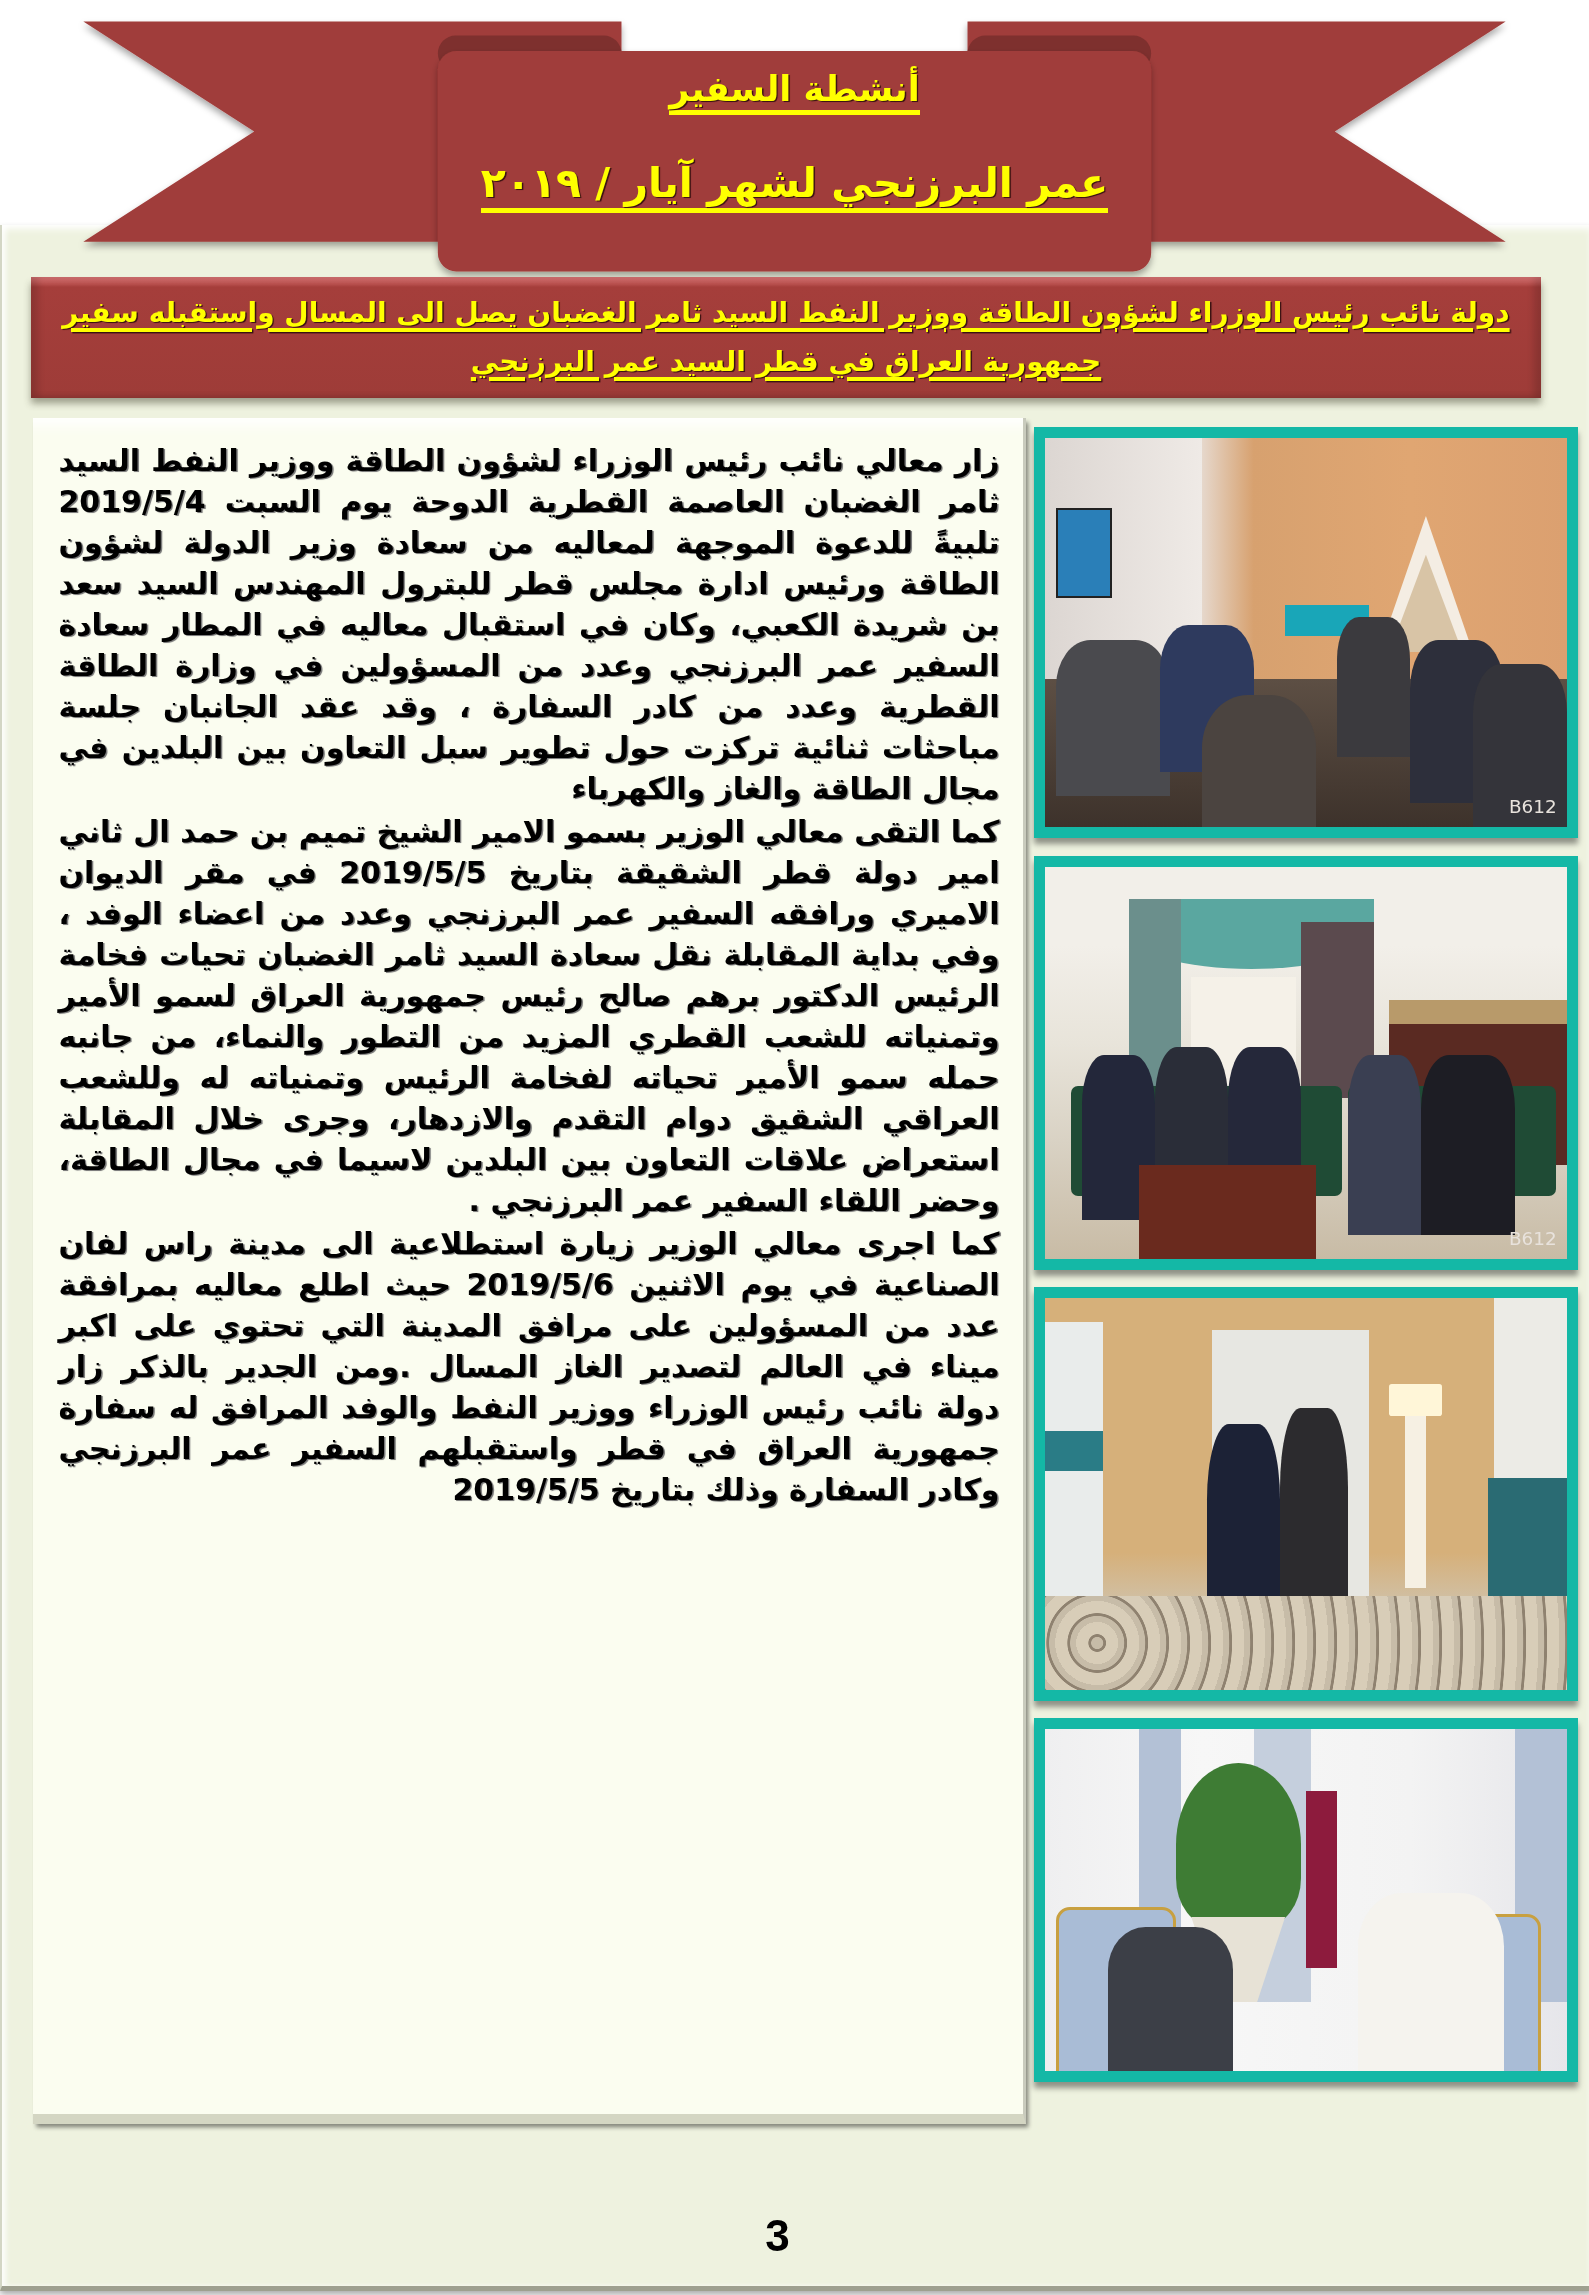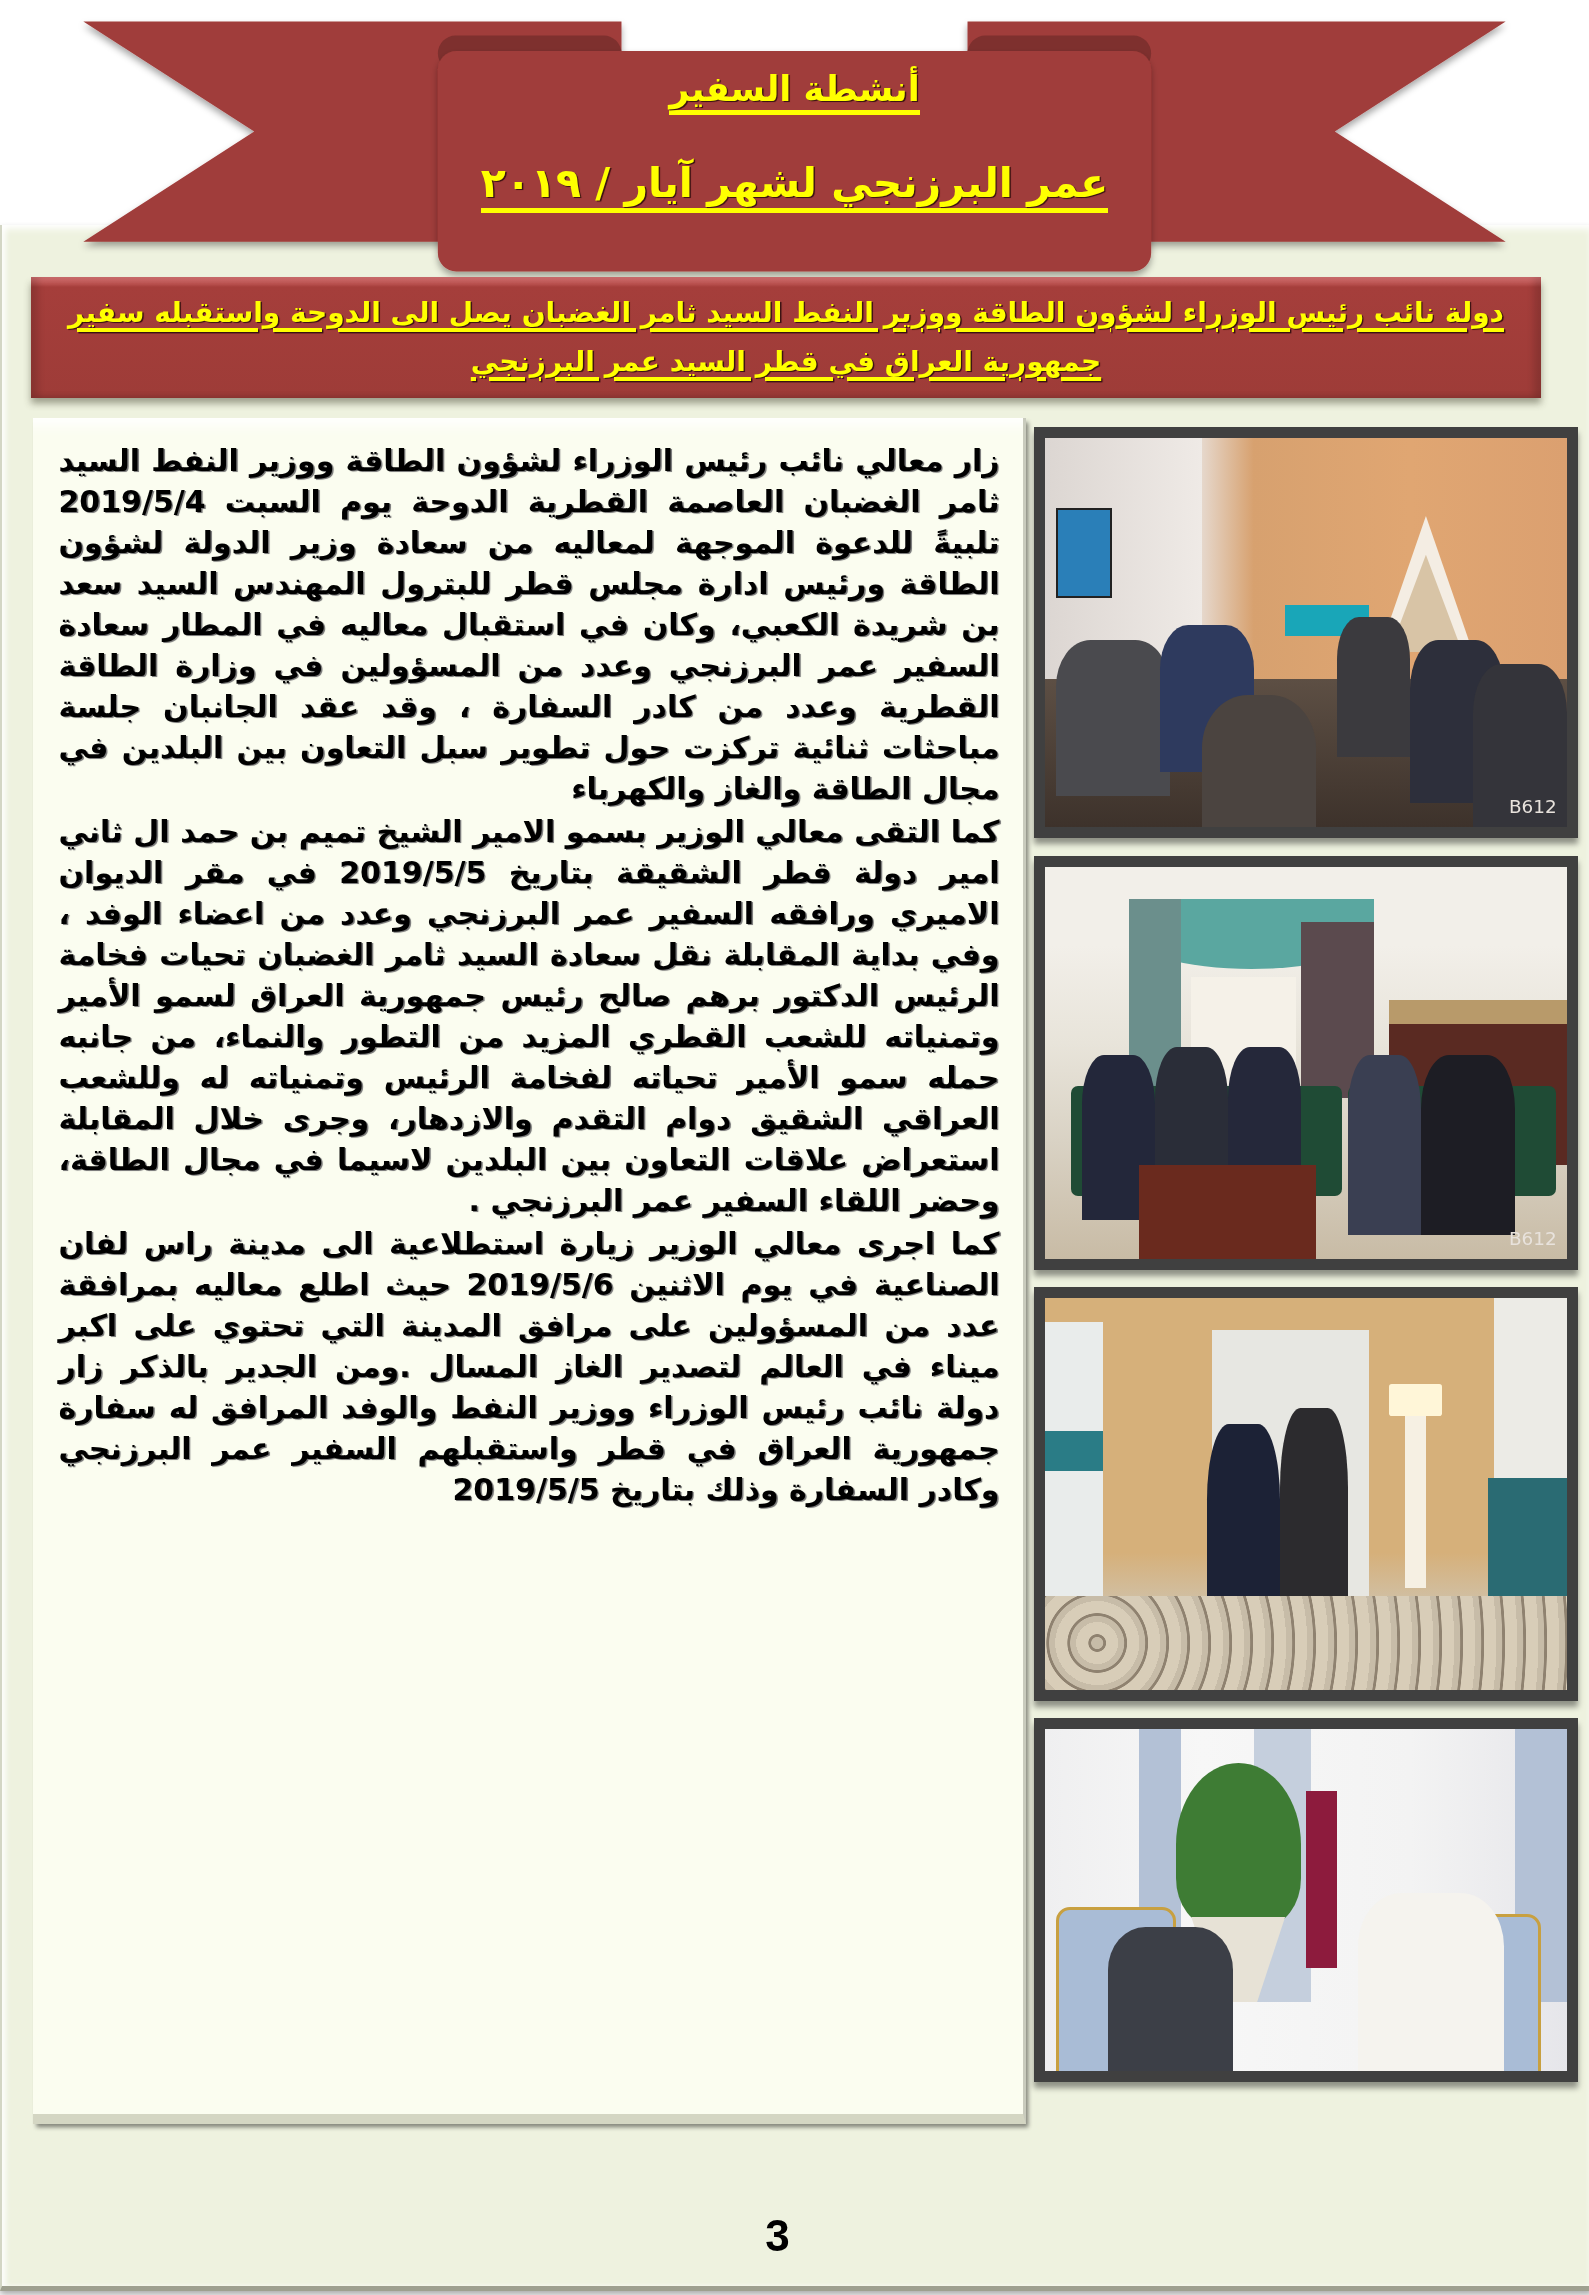--- a/index.html
+++ b/index.html
@@ -52,21 +52,21 @@
       direction: rtl; text-align: justify; text-align-last: right;
       font-family: "DejaVu Sans", sans-serif; font-weight: bold;
       font-size: 30px; line-height: 41px; color: #000;
       text-shadow: 1.4px 1.4px 0.7px #777;
       margin: 0;
     }
     .body-text p { margin: 2px; }
 
     .photo {
       position: absolute; left: 1034px; width: 544px;
-      background: #404040; padding: 11.3px; box-sizing: border-box;
+      background: #14b8a6; padding: 11.3px; box-sizing: border-box;
       box-shadow: 0 5.7px 5.7px rgba(0,0,0,0.4);
       text-align: center;
     }
     .photo .img { width: 100%; height: 100%; position: relative; overflow: hidden; }
     .p1 { top: 427px; height: 411px; }
     .p2 { top: 856px; height: 414px; }
     .p3 { top: 1287px; height: 414px; }
     .p4 { top: 1718px; height: 364px; }
 
     .img1 { background: linear-gradient(90deg, #e9e3df 0 28%, #d7a16f 40%, #e0a672 70%, #dba070 100%); }
@@ -103,21 +103,21 @@
     <rect x="620" y="50" width="260" height="50" rx="25" fill="#7e302e"></rect>
     <rect x="1370" y="50" width="260" height="50" rx="25" fill="#7e302e"></rect>
 
     <rect x="620" y="72" width="1010" height="312" rx="26" fill="#a03c3a" filter="url(#sh)"></rect>
   </svg>
   <div class="ribbon-title l1"><span>أنشطة السفير</span></div>
   <div class="ribbon-title l2"><span>عمر البرزنجي لشهر آيار / ٢٠١٩</span></div>
 </div>
 
 <div class="subhead">
-  <div><span>دولة نائب رئيس الوزراء لشؤون الطاقة ووزير النفط السيد ثامر الغضبان يصل الى الدوحة واستقبله سفير</span></div>
+  <div><span>دولة نائب رئيس الوزراء لشؤون الطاقة ووزير النفط السيد ثامر الغضبان يصل الى المسال واستقبله سفير</span></div>
   <div><span>جمهورية العراق في قطر السيد عمر البرزنجي</span></div>
 </div>
 
 <div class="text-box">
   <div class="body-text">
     <p>زار معالي نائب رئيس الوزراء لشؤون الطاقة ووزير النفط السيد ثامر الغضبان العاصمة القطرية الدوحة يوم السبت 2019/5/4 تلبيةً للدعوة الموجهة لمعاليه من سعادة وزير الدولة لشؤون الطاقة ورئيس ادارة مجلس قطر للبترول المهندس السيد سعد بن شريدة الكعبي، وكان في استقبال معاليه في المطار سعادة السفير عمر البرزنجي وعدد من المسؤولين في وزارة الطاقة القطرية وعدد من كادر السفارة ، وقد عقد الجانبان جلسة مباحثات ثنائية تركزت حول تطوير سبل التعاون بين البلدين في مجال الطاقة والغاز والكهرباء</p>
     <p>كما التقى معالي الوزير بسمو الامير الشيخ تميم بن حمد ال ثاني امير دولة قطر الشقيقة بتاريخ 2019/5/5 في مقر الديوان الاميري ورافقه السفير عمر البرزنجي وعدد من اعضاء الوفد ، وفي بداية المقابلة نقل سعادة السيد ثامر الغضبان تحيات فخامة الرئيس الدكتور برهم صالح رئيس جمهورية العراق لسمو الأمير وتمنياته للشعب القطري المزيد من التطور والنماء، من جانبه حمله سمو الأمير تحياته لفخامة الرئيس وتمنياته له وللشعب العراقي الشقيق دوام التقدم والازدهار، وجرى خلال المقابلة استعراض علاقات التعاون بين البلدين لاسيما في مجال الطاقة، وحضر اللقاء السفير عمر البرزنجي .</p>
     <p>كما اجرى معالي الوزير زيارة استطلاعية الى مدينة راس لفان الصناعية في يوم الاثنين 2019/5/6 حيث اطلع معاليه بمرافقة عدد من المسؤولين على مرافق المدينة التي تحتوي على اكبر ميناء في العالم لتصدير الغاز المسال .ومن الجدير بالذكر زار دولة نائب رئيس الوزراء ووزير النفط والوفد المرافق له سفارة جمهورية العراق في قطر واستقبلهم السفير عمر البرزنجي وكادر السفارة وذلك بتاريخ 2019/5/5</p>
   </div>
 </div>

